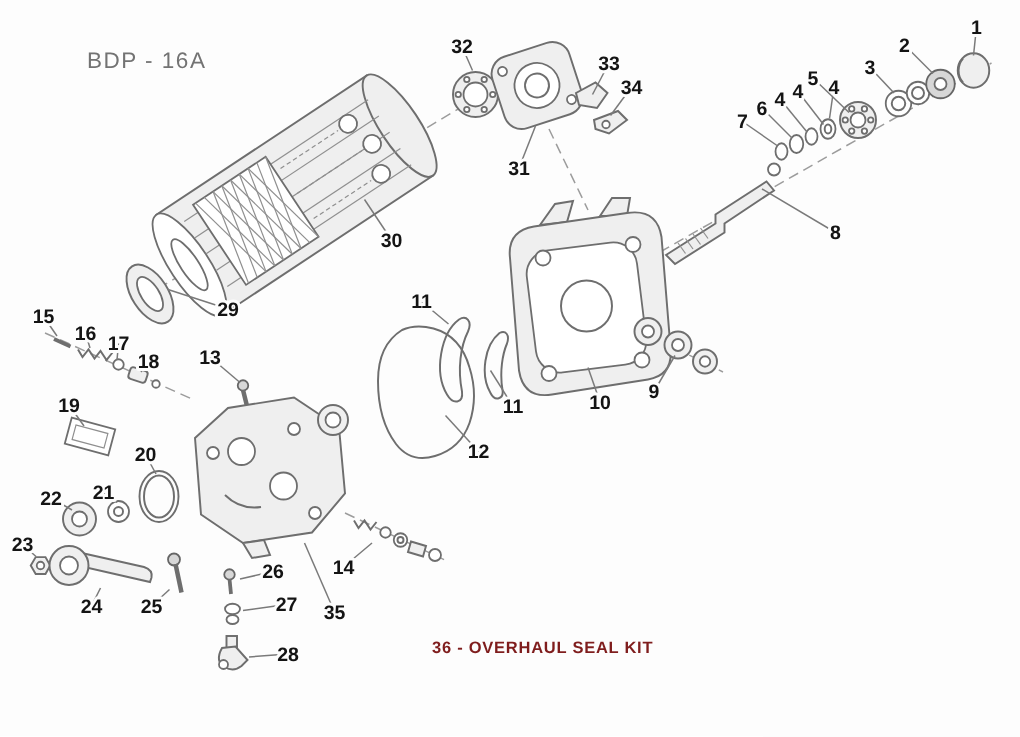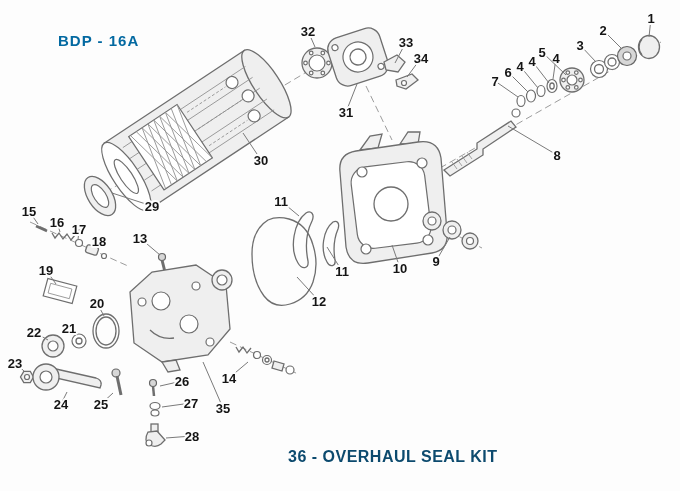--- a/index.html
+++ b/index.html
@@ -2,26 +2,26 @@
 <html><head>
 <meta charset="utf-8">
 <style>
   html,body { margin:0; padding:0; background:#ffffff; }
   .stage {
     position:relative; width:680px; height:491px; overflow:hidden;
     background:#fdfdfd; font-family:"Liberation Sans", sans-serif;
   }
   .stage svg { position:absolute; left:0; top:0; }
   .title {
-    position:absolute; left:58px; top:32px; font-size:15px; font-weight:bold;
-    color:#0369a1; letter-spacing:1px;
+    position:absolute; left:58px; top:32px; font-size:15px; font-weight:normal;
+    color:#737373; letter-spacing:1px;
   }
   .caption {
-    position:absolute; left:288px; top:448px; font-size:16px; font-weight:bold;
-    color:#0c4a6e; letter-spacing:0.5px;
+    position:absolute; left:288px; top:426px; font-size:11px; font-weight:bold;
+    color:#7f1d1d; letter-spacing:0.5px;
   }
   
   .o    { fill:none;    stroke:#6e6e6e; stroke-width:1.3; }
   .f    { fill:#efefef; stroke:#6e6e6e; stroke-width:1.3; }
   .w    { fill:#ffffff; stroke:#6e6e6e; stroke-width:1.2; }
   .d    { fill:#d7d7d7; stroke:#666666; stroke-width:1.2; }
   .thin { fill:none;    stroke:#8f8f8f; stroke-width:0.8; }
   .dash { fill:none;    stroke:#9c9c9c; stroke-width:1; stroke-dasharray:7 4; }
   .leader { stroke:#7a7a7a; stroke-width:1; }
   .callout {

